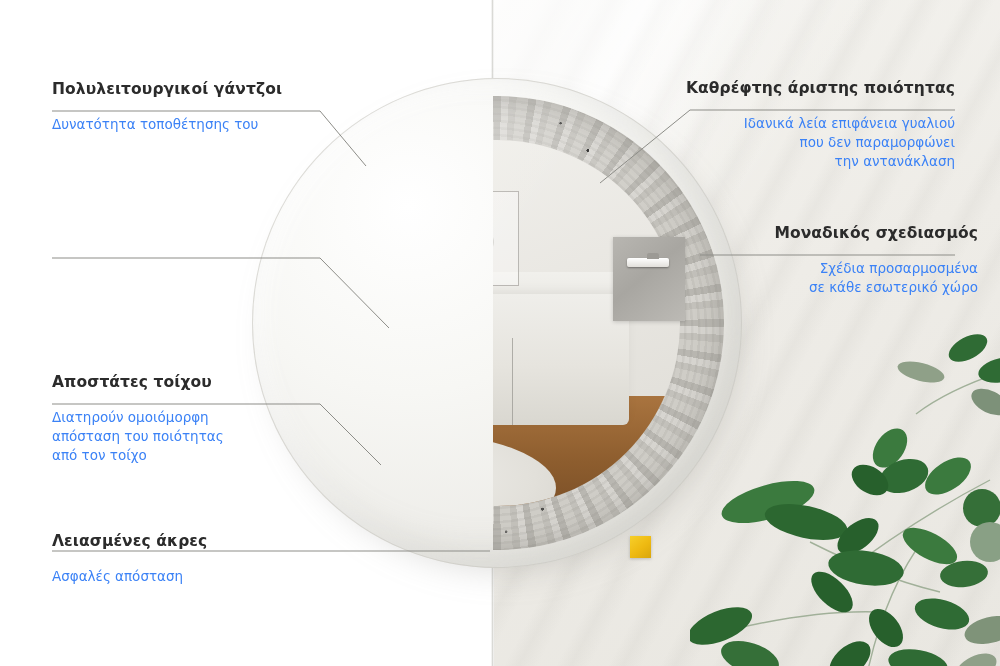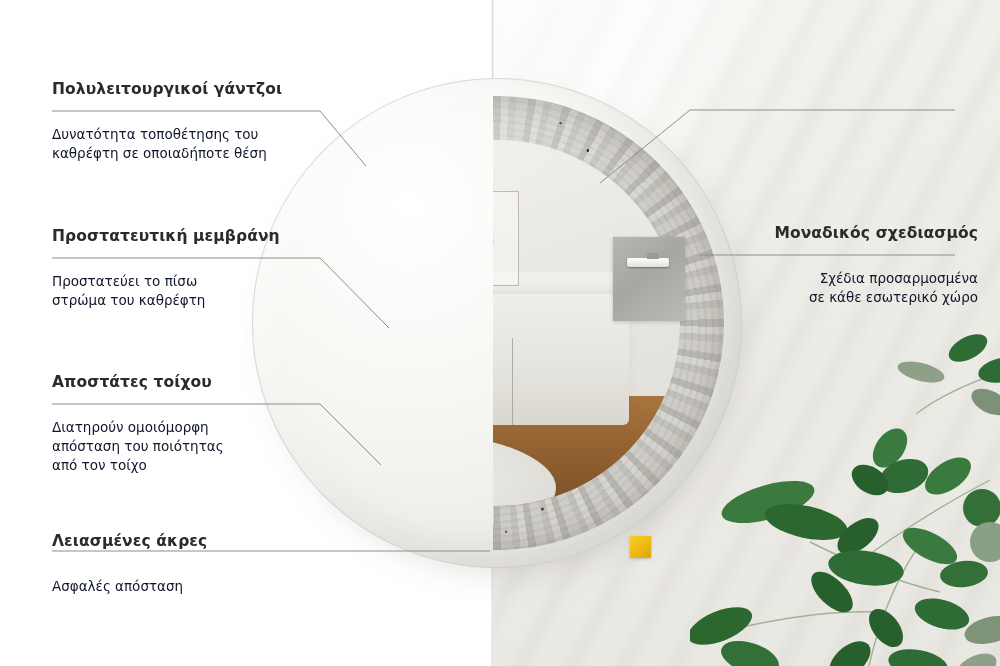--- a/index.html
+++ b/index.html
@@ -177,21 +177,21 @@
 
   
   #leaders { position:absolute; left:0; top:0; width:1000px; height:666px; pointer-events:none; }
 
   
   .callout { position:absolute; }
   .callout .c-title {
     font-size:15.5px; font-weight:bold; color:#2b2b2b; letter-spacing:.1px; white-space:nowrap;
   }
   .callout .c-body {
-    margin-top:27px; font-size:13.5px; line-height:19px; color:#0f172a; font-weight:400;
+    margin-top:17px; font-size:13.5px; line-height:19px; color:#3b82f6; font-weight:400;
   }
   .left-callout { left:52px; text-align:left; }
   .right-callout { text-align:right; }
 
   
   #plant { position:absolute; left:690px; top:330px; width:320px; height:346px; }
 </style>
 </head>
 <body>
 
@@ -283,48 +283,48 @@
       <path d="M52 551 L490 551"></path>
       <path d="M955 110 L690 110 L600 183"></path>
       <path d="M955 255 L700 255"></path>
     </g>
   </svg>
 
   <div class="callout left-callout" style="top:80px; width:270px;">
     <div class="c-title">Πολυλειτουργικοί γάντζοι</div>
     <div class="c-body">
       <div>Δυνατότητα τοποθέτησης του</div>
-      <div>καθρέφτη σε οποιαδήποτε θέση</div>
-    </div>
-  </div>
-
-  <div class="callout left-callout" style="top:227px; width:270px;">
-    <div class="c-title">Προστατευτική μεμβράνη</div>
-    <div class="c-body">
-      <div>Προστατεύει το πίσω</div>
-      <div>στρώμα του καθρέφτη</div>
-    </div>
-  </div>
+    </div>
+  </div>
+
 
   <div class="callout left-callout" style="top:373px; width:270px;">
     <div class="c-title">Αποστάτες τοίχου</div>
     <div class="c-body">
       <div>Διατηρούν ομοιόμορφη</div>
       <div>απόσταση του ποιότητας</div>
       <div>από τον τοίχο</div>
     </div>
   </div>
 
   <div class="callout left-callout" style="top:532px; width:270px;">
     <div class="c-title">Λειασμένες άκρες</div>
     <div class="c-body">
       <div>Ασφαλές απόσταση</div>
     </div>
   </div>
 
+  <div class="callout right-callout" style="top:79px; left:645px; width:310px;">
+    <div class="c-title">Καθρέφτης άριστης ποιότητας</div>
+    <div class="c-body">
+      <div>Ιδανικά λεία επιφάνεια γυαλιού</div>
+      <div>που δεν παραμορφώνει</div>
+      <div>την αντανάκλαση</div>
+    </div>
+  </div>
 
   <div class="callout right-callout" style="top:224px; left:668px; width:310px;">
     <div class="c-title">Μοναδικός σχεδιασμός</div>
     <div class="c-body">
       <div>Σχέδια προσαρμοσμένα</div>
       <div>σε κάθε εσωτερικό χώρο</div>
     </div>
   </div>
 
 </div>

